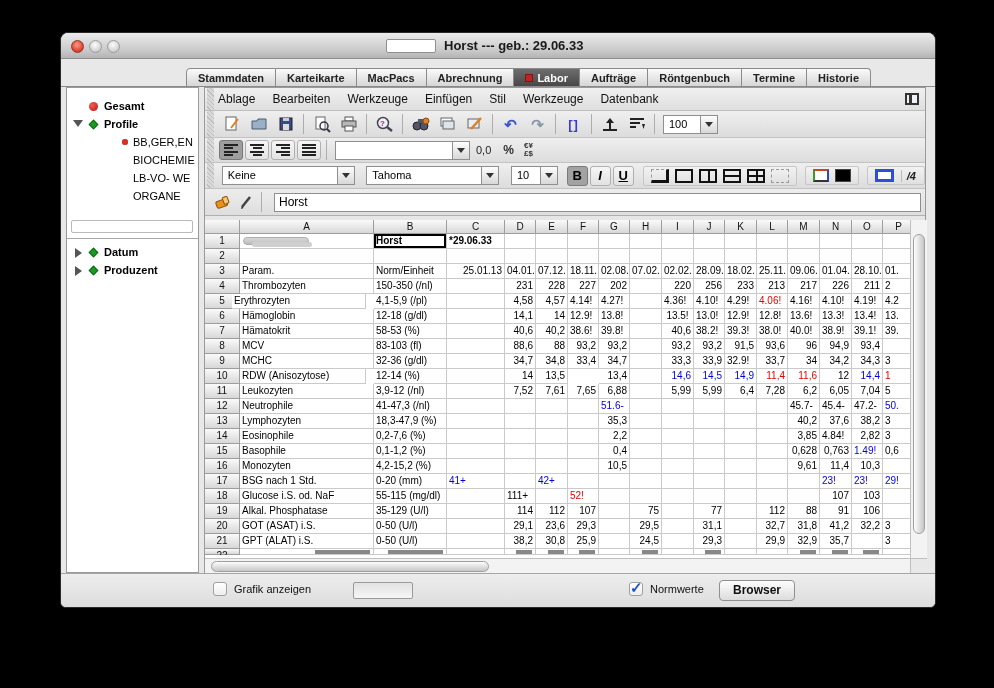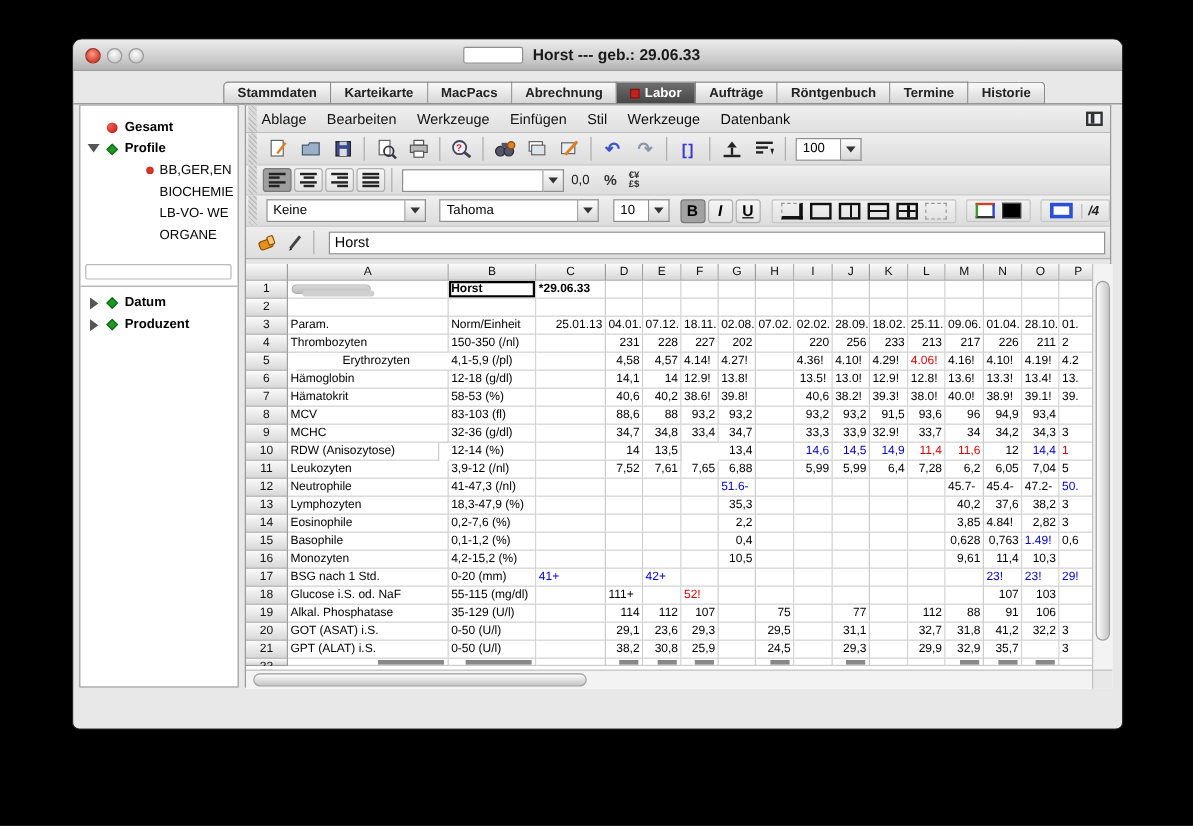--- a/index.html
+++ b/index.html
@@ -532,21 +532,21 @@
             <div class="cell al" style="left: 425px; top: 59px; width: 32px; height: 15px;"></div>
             <div class="cell ar" style="left: 457px; top: 59px; width: 32px; height: 15px;">220</div>
             <div class="cell ar" style="left: 489px; top: 59px; width: 31px; height: 15px;">256</div>
             <div class="cell ar" style="left: 520px; top: 59px; width: 32px; height: 15px;">233</div>
             <div class="cell ar" style="left: 552px; top: 59px; width: 31px; height: 15px;">213</div>
             <div class="cell ar" style="left: 583px; top: 59px; width: 32px; height: 15px;">217</div>
             <div class="cell ar" style="left: 615px; top: 59px; width: 32px; height: 15px;">226</div>
             <div class="cell ar" style="left: 647px; top: 59px; width: 31px; height: 15px;">211</div>
             <div class="cell al" style="left: 678px; top: 59px; width: 32px; height: 15px;">2</div>
             <div class="rownum" style="left: 0px; top: 74px; width: 35px; height: 15px;">5</div>
-            <div class="cell al" style="left: 42px; top: 74px; width: 134px; height: 15px; text-align: center;">Erythrozyten</div>
+            <div class="cell al" style="left: 27px; top: 74px; width: 134px; height: 15px;">Erythrozyten</div>
             <div class="cell al" style="left: 169px; top: 74px; width: 73px; height: 15px;">4,1-5,9  (/pl)</div>
             <div class="cell al" style="left: 242px; top: 74px; width: 58px; height: 15px;"></div>
             <div class="cell ar" style="left: 300px; top: 74px; width: 31px; height: 15px;">4,58</div>
             <div class="cell ar" style="left: 331px; top: 74px; width: 32px; height: 15px;">4,57</div>
             <div class="cell al" style="left: 363px; top: 74px; width: 31px; height: 15px;">4.14!</div>
             <div class="cell al" style="left: 394px; top: 74px; width: 31px; height: 15px;">4.27!</div>
             <div class="cell al" style="left: 425px; top: 74px; width: 32px; height: 15px;"></div>
             <div class="cell al" style="left: 457px; top: 74px; width: 32px; height: 15px;">4.36!</div>
             <div class="cell al" style="left: 489px; top: 74px; width: 31px; height: 15px;">4.10!</div>
             <div class="cell al" style="left: 520px; top: 74px; width: 32px; height: 15px;">4.29!</div>
@@ -869,15 +869,23 @@
         <div class="vscroll">
             <div class="vthumb"></div>
           </div>
         <div class="hscroll">
             <div class="hthumb"></div>
           </div>
         <div class="scorner"></div>
       </div>
     </div>
 
+    <div class="bottombar">
+      <div class="checkbox" id="cb-grafik" style="left:152px;top:8px;"></div>
+      <div class="bb-label" style="left:173px;top:7px;">Grafik anzeigen</div>
+      <div class="bb-field"></div>
+      <div class="checkbox checked" id="cb-norm" style="left:568px;top:8px;"></div>
+      <div class="bb-label" style="left:589px;top:7px;">Normwerte</div>
+      <div class="browser-btn">Browser</div>
+    </div>
 
   </div>
 </div>
 
 </body></html>

